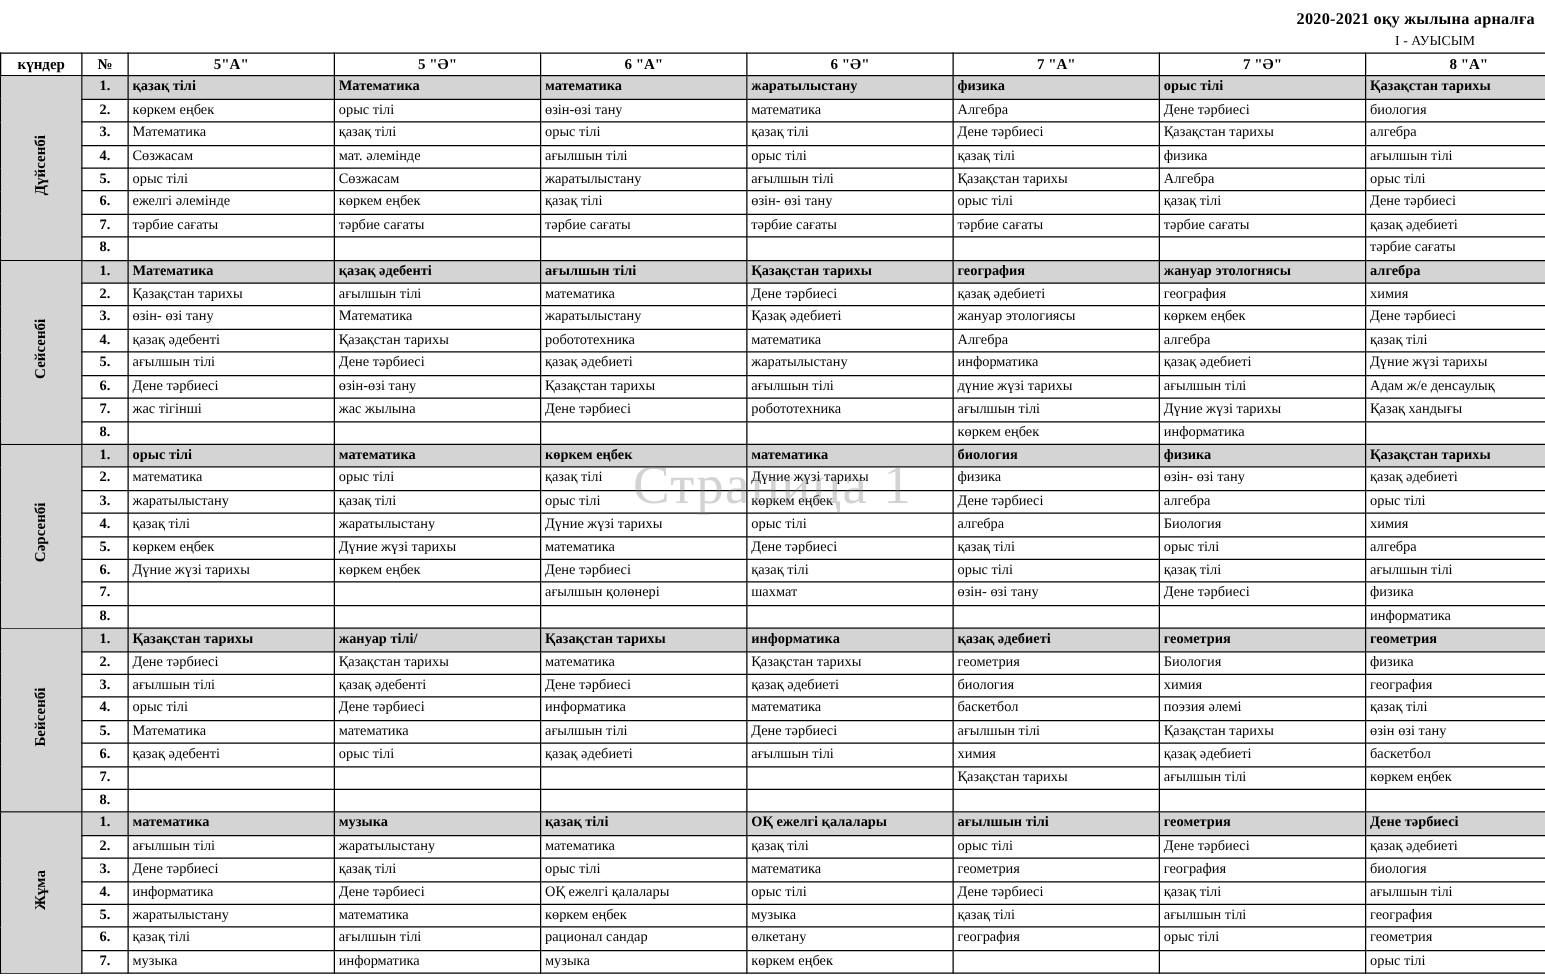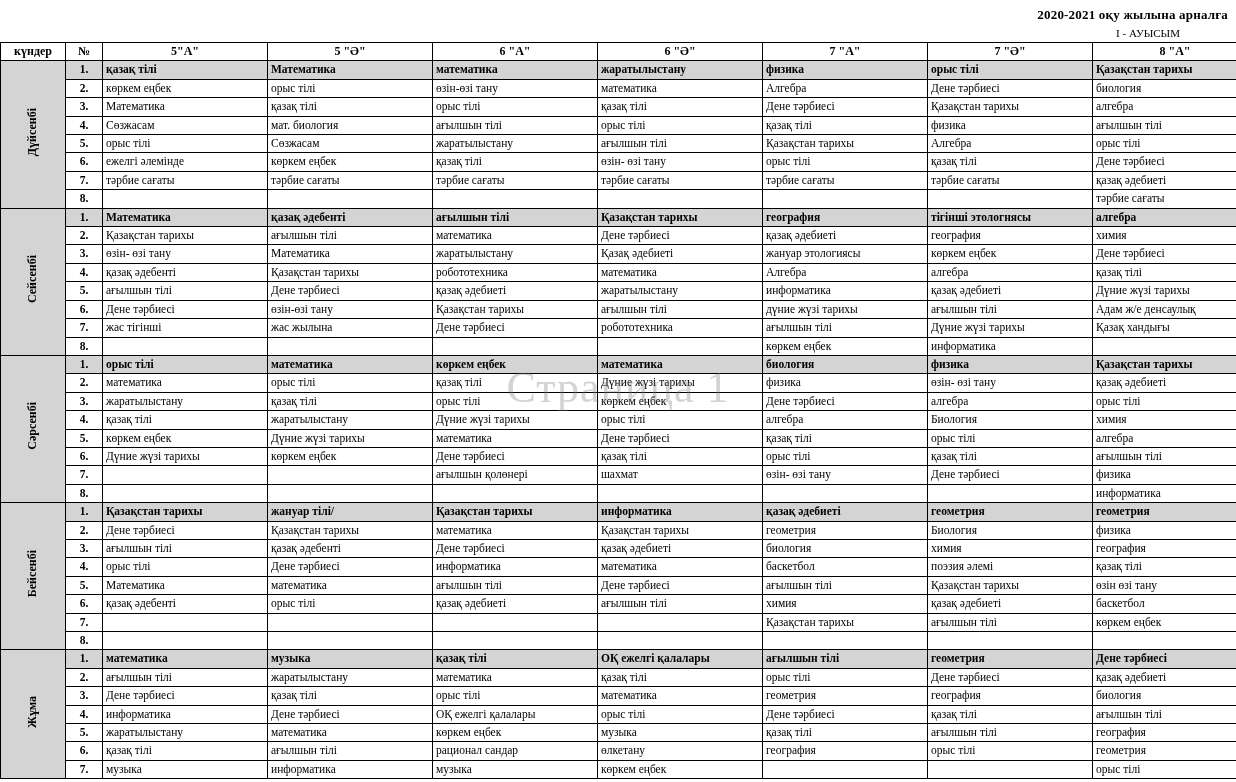--- a/index.html
+++ b/index.html
@@ -141,21 +141,21 @@
           <td class="col-cls">қазақ тілі</td>
           <td class="col-cls">орыс тілі</td>
           <td class="col-cls">қазақ тілі</td>
           <td class="col-cls">Дене тәрбиесі</td>
           <td class="col-cls">Қазақстан тарихы</td>
           <td class="col-cls">алгебра</td>
         </tr>
         <tr>
           <td class="col-num">4.</td>
           <td class="col-cls">Сөзжасам</td>
-          <td class="col-cls">мат. биология</td>
+          <td class="col-cls">мат. әлемінде</td>
           <td class="col-cls">ағылшын тілі</td>
           <td class="col-cls">орыс тілі</td>
           <td class="col-cls">қазақ тілі</td>
           <td class="col-cls">физика</td>
           <td class="col-cls">ағылшын тілі</td>
         </tr>
         <tr>
           <td class="col-num">5.</td>
           <td class="col-cls">орыс тілі</td>
           <td class="col-cls">Сөзжасам</td>
@@ -196,21 +196,21 @@
           <td class="col-cls">тәрбие сағаты</td>
         </tr>
         <tr class="first-row grp-sep">
           <td class="daycell" rowspan="8"><span>Сейсенбі</span></td>
           <td class="col-num">1.</td>
           <td class="col-cls">Математика</td>
           <td class="col-cls">қазақ әдебенті</td>
           <td class="col-cls">ағылшын тілі</td>
           <td class="col-cls">Қазақстан тарихы</td>
           <td class="col-cls">география</td>
-          <td class="col-cls">тігінші этологнясы</td>
+          <td class="col-cls">жануар этологнясы</td>
           <td class="col-cls">алгебра</td>
         </tr>
         <tr>
           <td class="col-num">2.</td>
           <td class="col-cls">Қазақстан тарихы</td>
           <td class="col-cls">ағылшын тілі</td>
           <td class="col-cls">математика</td>
           <td class="col-cls">Дене тәрбиесі</td>
           <td class="col-cls">қазақ әдебиеті</td>
           <td class="col-cls">география</td>

